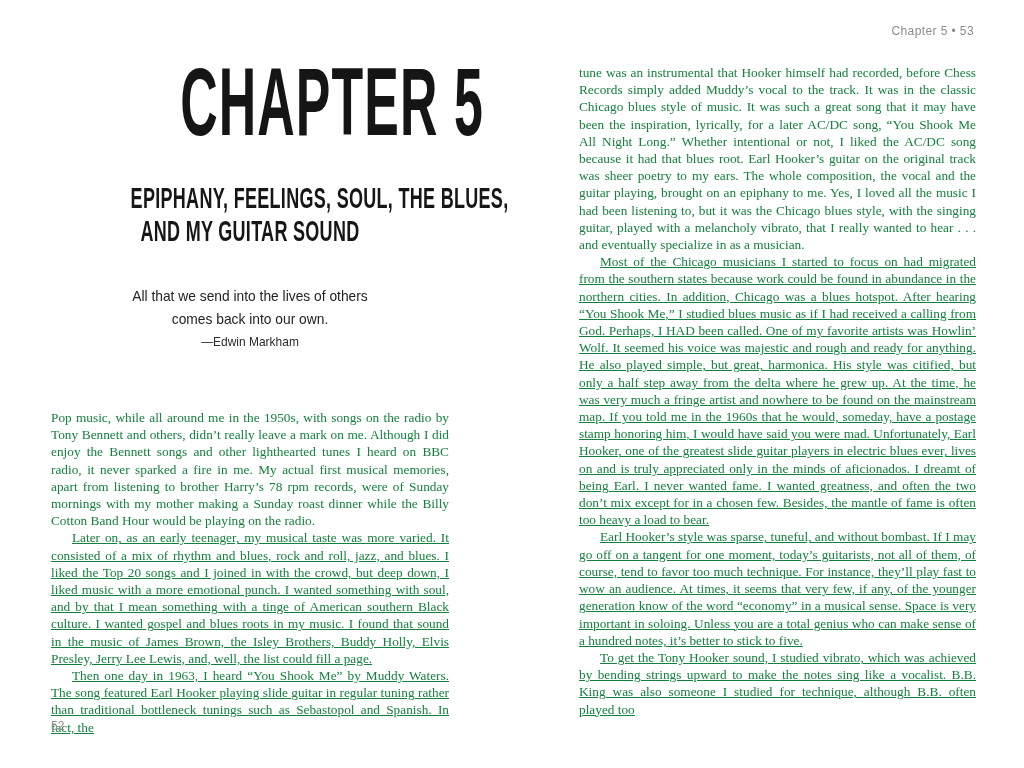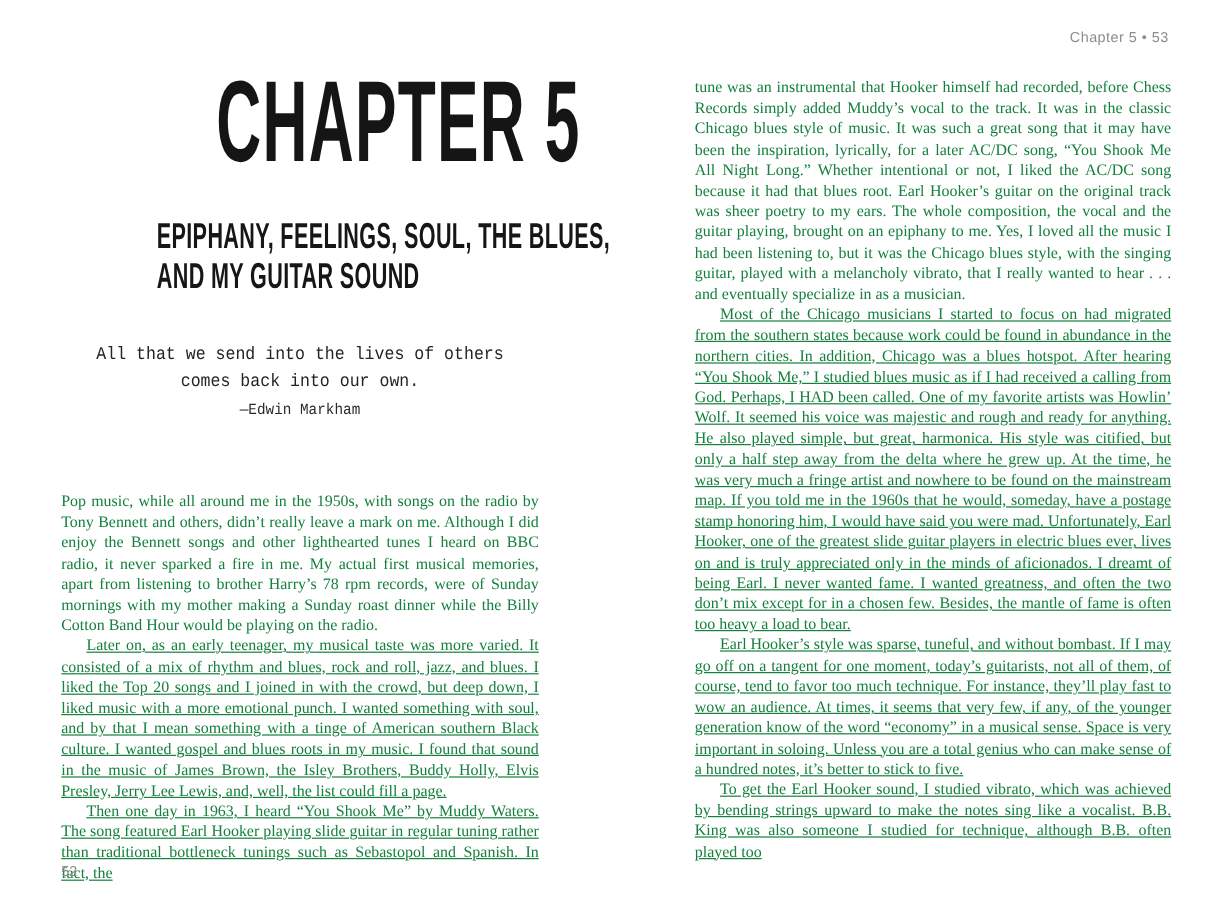--- a/index.html
+++ b/index.html
@@ -24,33 +24,34 @@
     font-weight: 700;
     font-size: 96px;
     line-height: 1;
     color: #151515;
     letter-spacing: 2px;
   }
   .squeeze-title { display: inline-block; transform: scaleX(0.54); transform-origin: 50% 50%; white-space: nowrap; }
 
   .chapter-subtitle {
     position: absolute; top: 181px; left: 0; width: 100%;
+    text-align: center;
     font-family: "Liberation Sans", sans-serif;
     font-weight: 700;
     font-size: 30px;
     line-height: 33px;
     color: #161616;
     letter-spacing: 0.5px;
   }
   .squeeze-sub { display: block; transform: scaleX(0.60); transform-origin: 50% 50%; white-space: nowrap; }
 
   .epigraph {
     position: absolute; top: 284px; left: 0; width: 100%;
     text-align: center;
-    font-family: Liberation Mono, monospace;
+    font-family: Liberation Sans, sans-serif;
     font-size: 15px;
     line-height: 23px;
     color: #232323;
   }
   .squeeze-epi { display: block; transform: scaleX(0.92); transform-origin: 50% 50%; white-space: nowrap; }
   .epigraph-attr { font-size: 13px; color: #2b2b2b; }
 
   .body-block {
     position: absolute; left: 0; right: 0;
     font-size: 13.3px;
@@ -110,17 +111,17 @@
   </div>
 
   <div class="page-col page-right">
 
     <div class="running-header">Chapter 5 • 53</div>
 
     <div class="body-block body-block-right">
       <p class="para">tune was an instrumental that Hooker himself had recorded, before Chess Records simply added Muddy’s vocal to the track. It was in the classic Chicago blues style of music. It was such a great song that it may have been the inspiration, lyrically, for a later AC/DC song, “You Shook Me All Night Long.” Whether intentional or not, I liked the AC/DC song because it had that blues root. Earl Hooker’s guitar on the original track was sheer poetry to my ears. The whole composition, the vocal and the guitar playing, brought on an epiphany to me. Yes, I loved all the music I had been listening to, but it was the Chicago blues style, with the singing guitar, played with a melancholy vibrato, that I really wanted to hear . . . and eventually specialize in as a musician.</p>
       <p class="para indent">Most of the Chicago musicians I started to focus on had migrated from the southern states because work could be found in abundance in the northern cities. In addition, Chicago was a blues hotspot. After hearing “You Shook Me,” I studied blues music as if I had received a calling from God. Perhaps, I HAD been called. One of my favorite artists was Howlin’ Wolf. It seemed his voice was majestic and rough and ready for anything. He also played simple, but great, harmonica. His style was citified, but only a half step away from the delta where he grew up. At the time, he was very much a fringe artist and nowhere to be found on the mainstream map. If you told me in the 1960s that he would, someday, have a postage stamp honoring him, I would have said you were mad. Unfortunately, Earl Hooker, one of the greatest slide guitar players in electric blues ever, lives on and is truly appreciated only in the minds of aficionados. I dreamt of being Earl. I never wanted fame. I wanted greatness, and often the two don’t mix except for in a chosen few. Besides, the mantle of fame is often too heavy a load to bear.</p>
       <p class="para indent">Earl Hooker’s style was sparse, tuneful, and without bombast. If I may go off on a tangent for one moment, today’s guitarists, not all of them, of course, tend to favor too much technique. For instance, they’ll play fast to wow an audience. At times, it seems that very few, if any, of the younger generation know of the word “economy” in a musical sense. Space is very important in soloing. Unless you are a total genius who can make sense of a hundred notes, it’s better to stick to five.</p>
-      <p class="para indent">To get the Earl Hooker sound, I studied vibrato, which was achieved by bending strings upward to make the notes sing like a vocalist. B.B. King was also someone I studied for technique, although B.B. often played too</p>
+      <p class="para indent">To get the Tony Hooker sound, I studied vibrato, which was achieved by bending strings upward to make the notes sing like a vocalist. B.B. King was also someone I studied for technique, although B.B. often played too</p>
     </div>
   </div>
 
 </div>
 
 </body></html>

